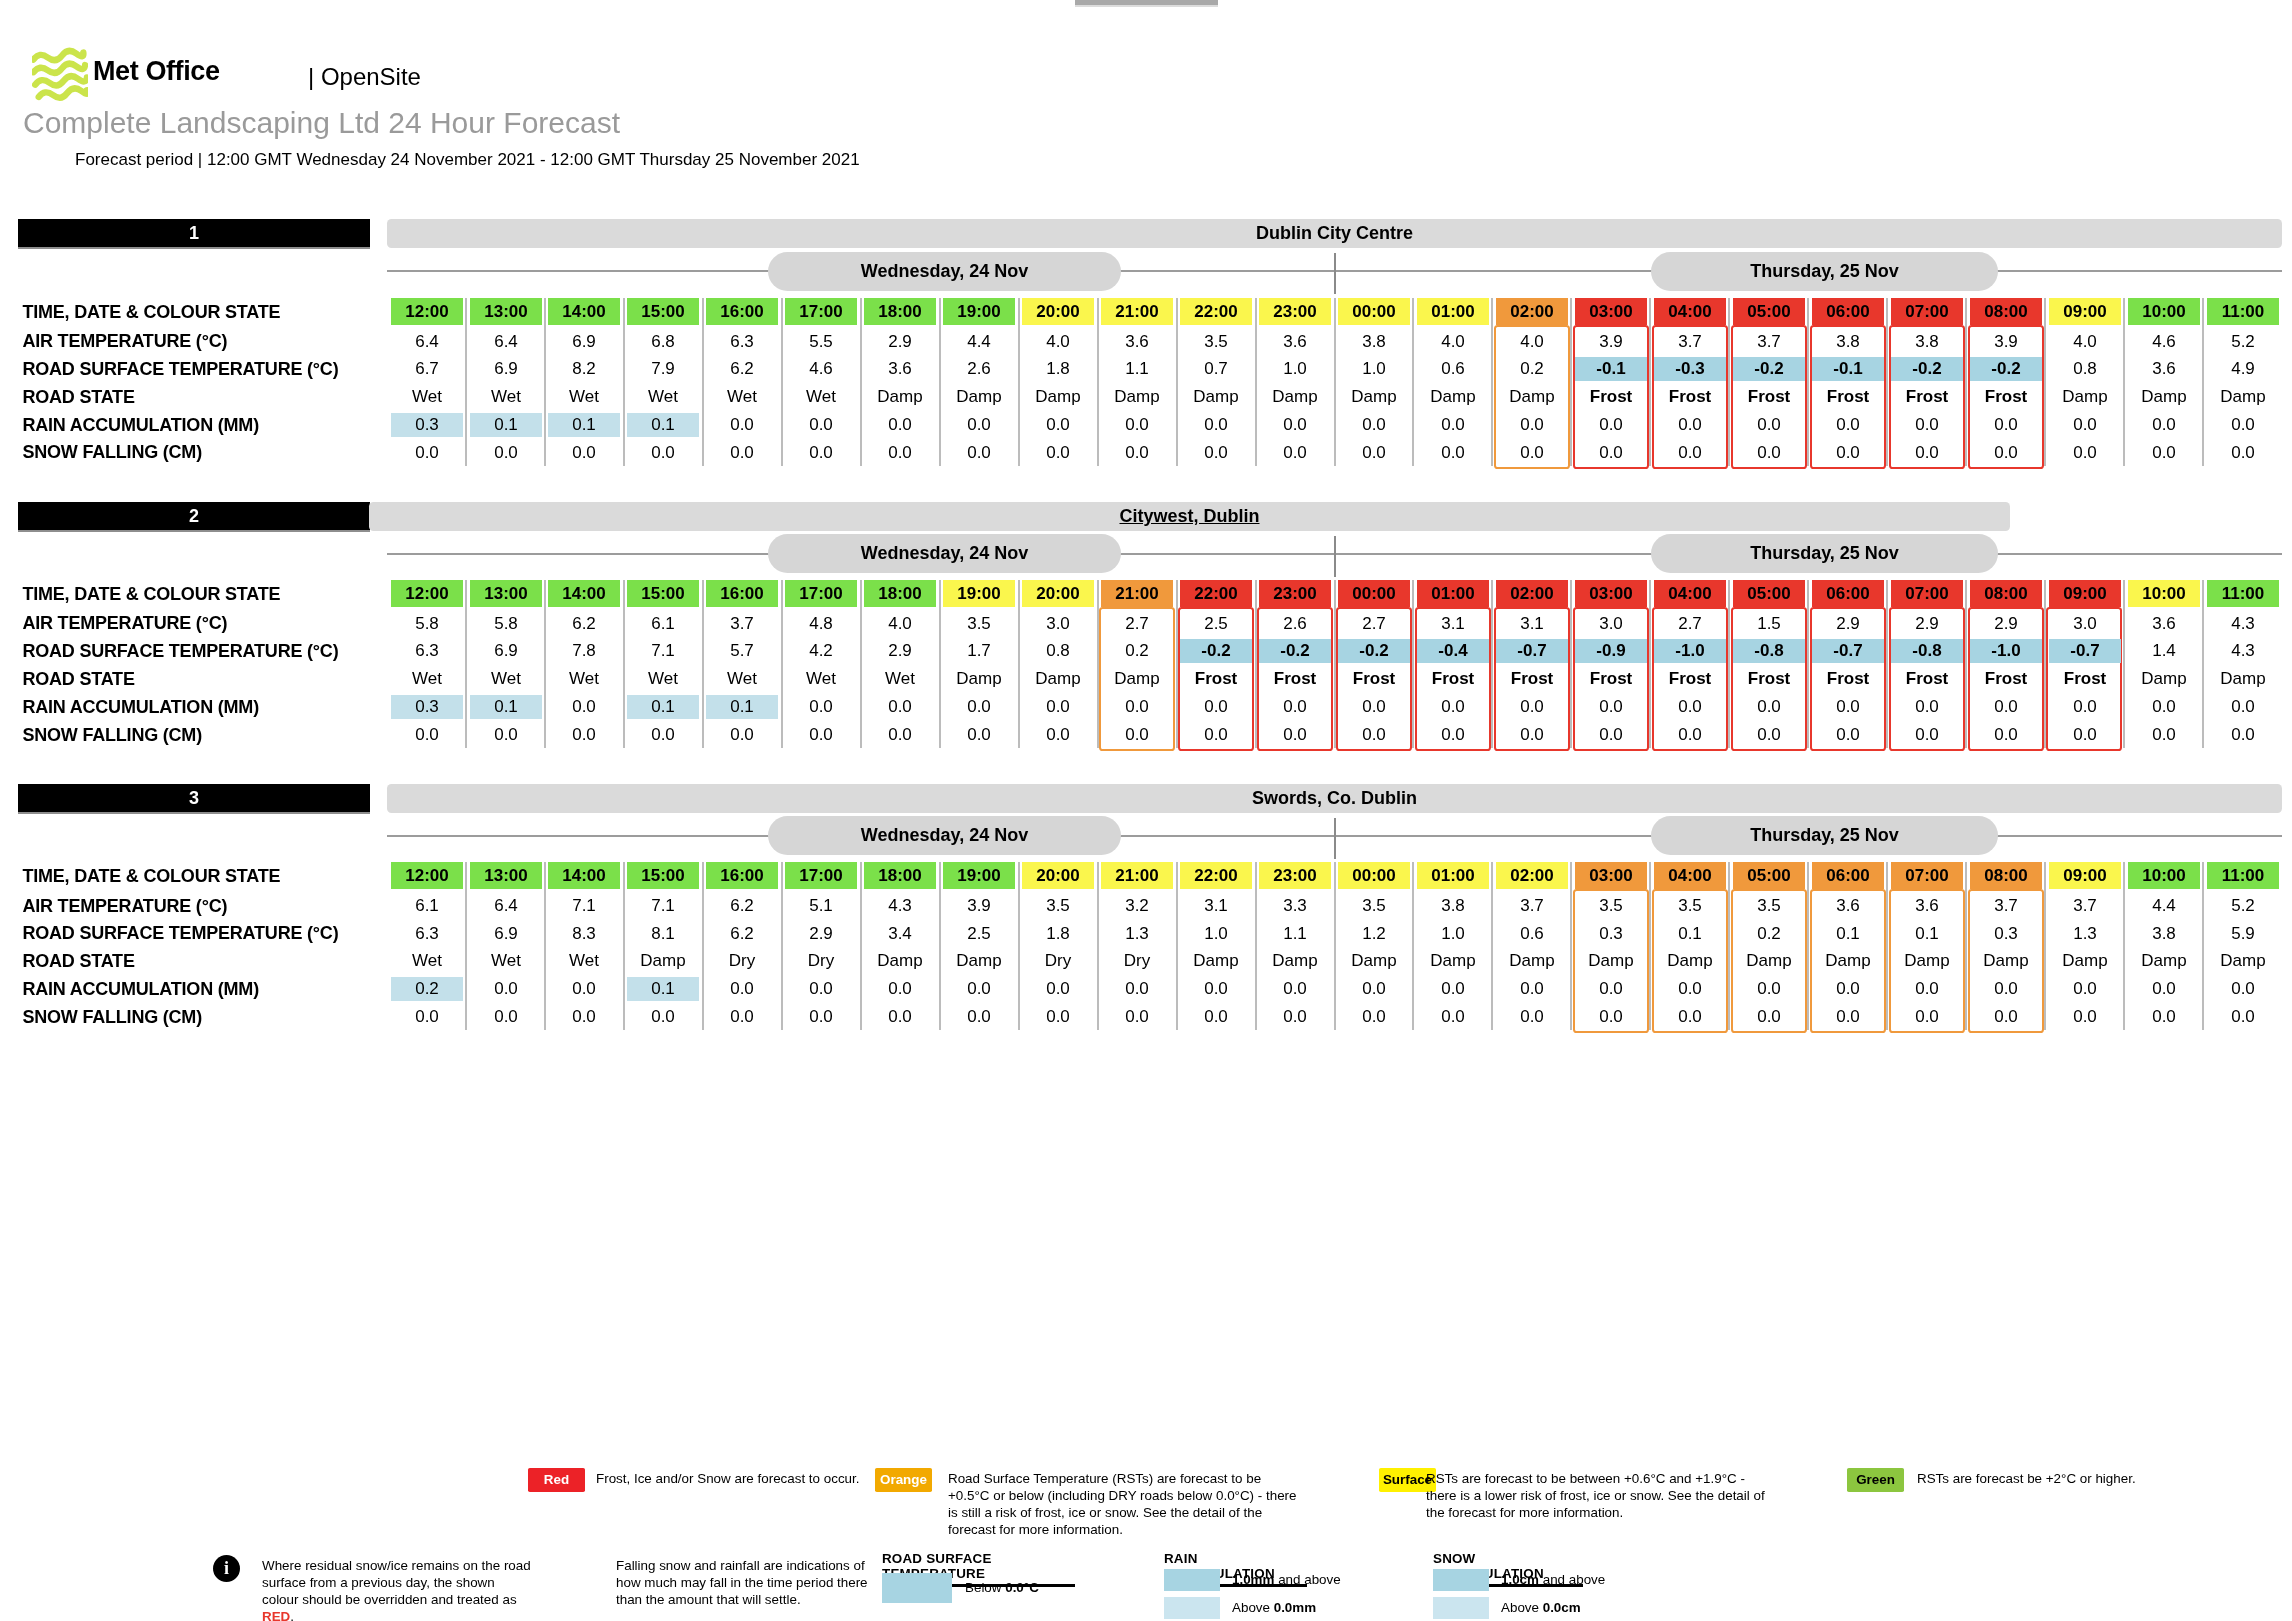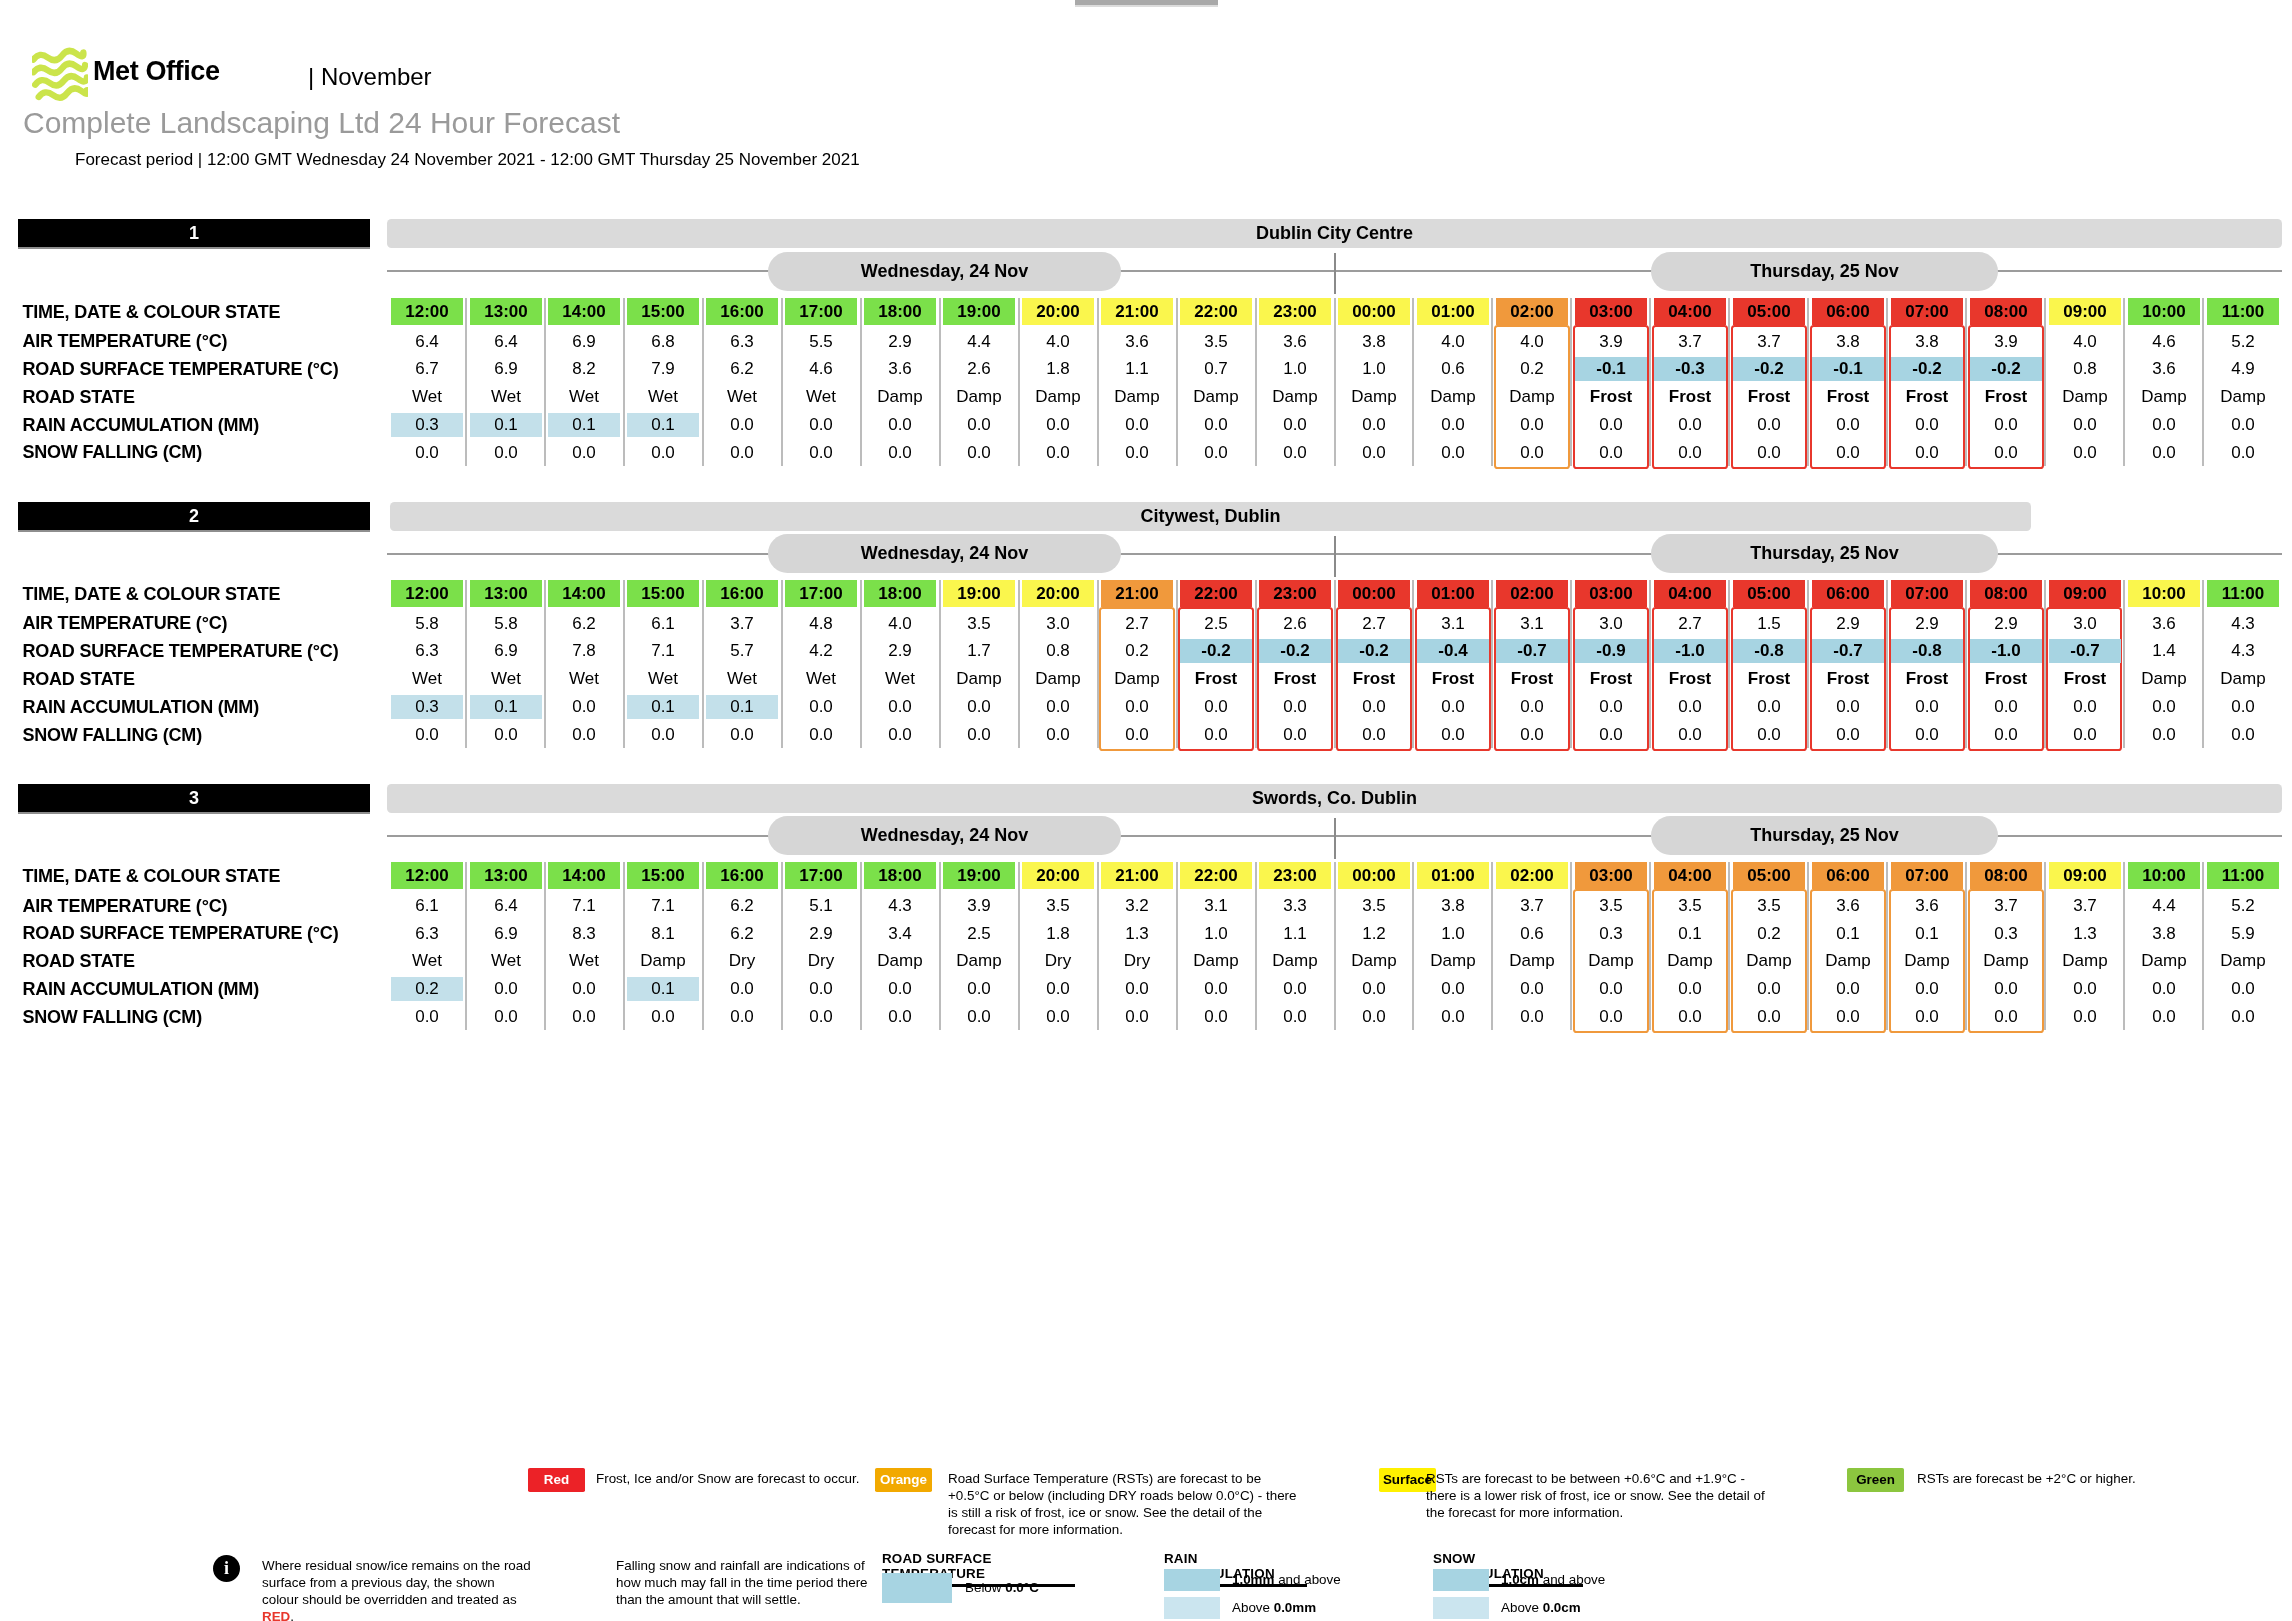--- a/index.html
+++ b/index.html
@@ -54,21 +54,21 @@
   <svg width="56" height="54" viewBox="0 0 62 60">
     <g fill="none" stroke="#cbe44b" stroke-width="7" stroke-linecap="round">
       <path d="M4 10 q 8 -8 16 0 t 16 0 t 16 0 t 8 0" transform="rotate(-8 31 30)"></path>
       <path d="M2 24 q 8 -8 16 0 t 16 0 t 16 0 t 10 0" transform="rotate(-8 31 30)"></path>
       <path d="M2 38 q 8 -8 16 0 t 16 0 t 16 0 t 10 0" transform="rotate(-8 31 30)"></path>
       <path d="M4 52 q 8 -8 16 0 t 16 0 t 16 0 t 6 0" transform="rotate(-8 31 30)"></path>
     </g>
   </svg>
 </div>
 <div id="brand-text">Met Office</div>
-<div id="product-text">| November</div>
+<div id="product-text">| OpenSite</div>
 <div id="page-title">Complete Landscaping Ltd 24 Hour Forecast</div>
 <div id="page-subtitle">Forecast period | 12:00 GMT Wednesday 24 November 2021 - 12:00 GMT  Thursday 25 November 2021</div>
 
 <div id="tables">
     <div class="tab" style="left: 18px; top: 219px; width: 352px; height: 28px; line-height: 28px;">1</div>
     <div class="locbar" style="left: 387px; top: 219px; width: 1895px; height: 29px; line-height: 29px;">Dublin City Centre</div>
     <div class="hline" style="left: 387px; top: 270px; width: 1895px;"></div>
     <div class="vdiv" style="left: 1334px; top: 253px; height: 41px;"></div>
     <div class="pill" style="left: 768px; top: 252px; width: 353px;">Wednesday, 24 Nov</div>
     <div class="pill" style="left: 1651px; top: 252px; width: 347px;">Thursday, 25 Nov</div>
@@ -246,21 +246,21 @@
     <div class="cell" style="left: 2207px; top: 413px; width: 72px;">0.0</div>
     <div class="cell" style="left: 2207px; top: 441px; width: 72px;">0.0</div>
     <div class="colbox" style="left: 1494px; top: 325px; width: 76px; height: 144px; border: 2.2px solid rgb(240, 153, 60);"></div>
     <div class="colbox" style="left: 1573px; top: 325px; width: 76px; height: 144px; border: 2.2px solid rgb(232, 55, 44);"></div>
     <div class="colbox" style="left: 1652px; top: 325px; width: 76px; height: 144px; border: 2.2px solid rgb(232, 55, 44);"></div>
     <div class="colbox" style="left: 1731px; top: 325px; width: 76px; height: 144px; border: 2.2px solid rgb(232, 55, 44);"></div>
     <div class="colbox" style="left: 1810px; top: 325px; width: 76px; height: 144px; border: 2.2px solid rgb(232, 55, 44);"></div>
     <div class="colbox" style="left: 1889px; top: 325px; width: 76px; height: 144px; border: 2.2px solid rgb(232, 55, 44);"></div>
     <div class="colbox" style="left: 1968px; top: 325px; width: 76px; height: 144px; border: 2.2px solid rgb(232, 55, 44);"></div>
     <div class="tab" style="left: 18px; top: 502px; width: 352px; height: 28px; line-height: 28px;">2</div>
-    <div class="locbar" style="left: 390px; top: 502px; width: 1641px; height: 29px; line-height: 29px;">Citywest, Dublin</div>
+    <div class="locbar" style="left: 369px; top: 502px; width: 1641px; height: 29px; line-height: 29px; text-decoration: underline;">Citywest, Dublin</div>
     <div class="hline" style="left: 387px; top: 553px; width: 1895px;"></div>
     <div class="vdiv" style="left: 1334px; top: 536px; height: 41px;"></div>
     <div class="pill" style="left: 768px; top: 534px; width: 353px;">Wednesday, 24 Nov</div>
     <div class="pill" style="left: 1651px; top: 534px; width: 347px;">Thursday, 25 Nov</div>
     <div class="rowlabel" style="left: 22.4px; top: 584px;">TIME, DATE &amp; COLOUR STATE</div>
     <div class="rowlabel" style="left: 22.4px; top: 613px;">AIR TEMPERATURE (°C)</div>
     <div class="rowlabel" style="left: 22.4px; top: 641px;">ROAD SURFACE TEMPERATURE (°C)</div>
     <div class="rowlabel" style="left: 22.4px; top: 669px;">ROAD STATE</div>
     <div class="rowlabel" style="left: 22.4px; top: 697px;">RAIN ACCUMULATION (MM)</div>
     <div class="rowlabel" style="left: 22.4px; top: 725px;">SNOW FALLING (CM)</div>

